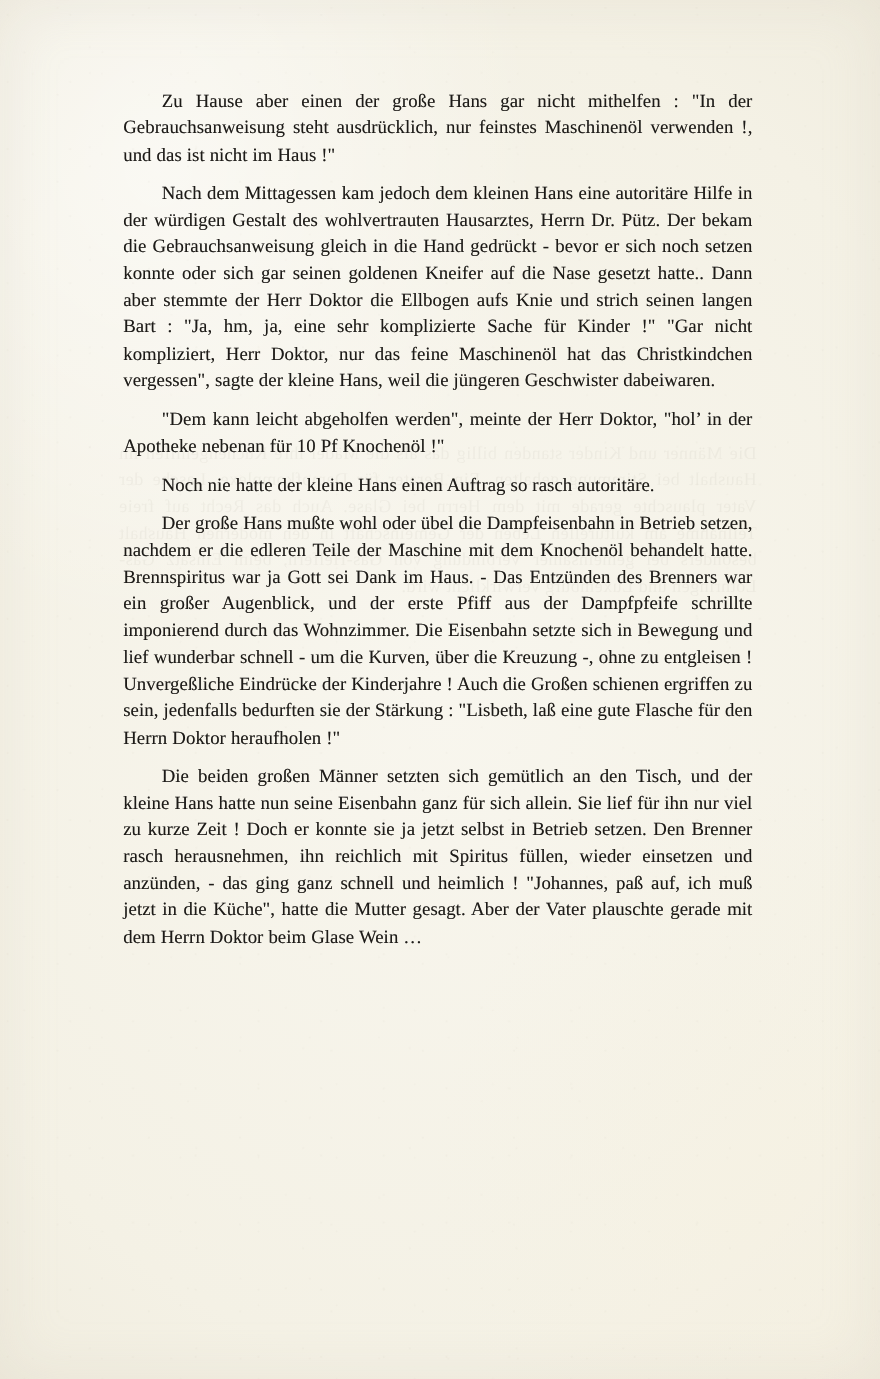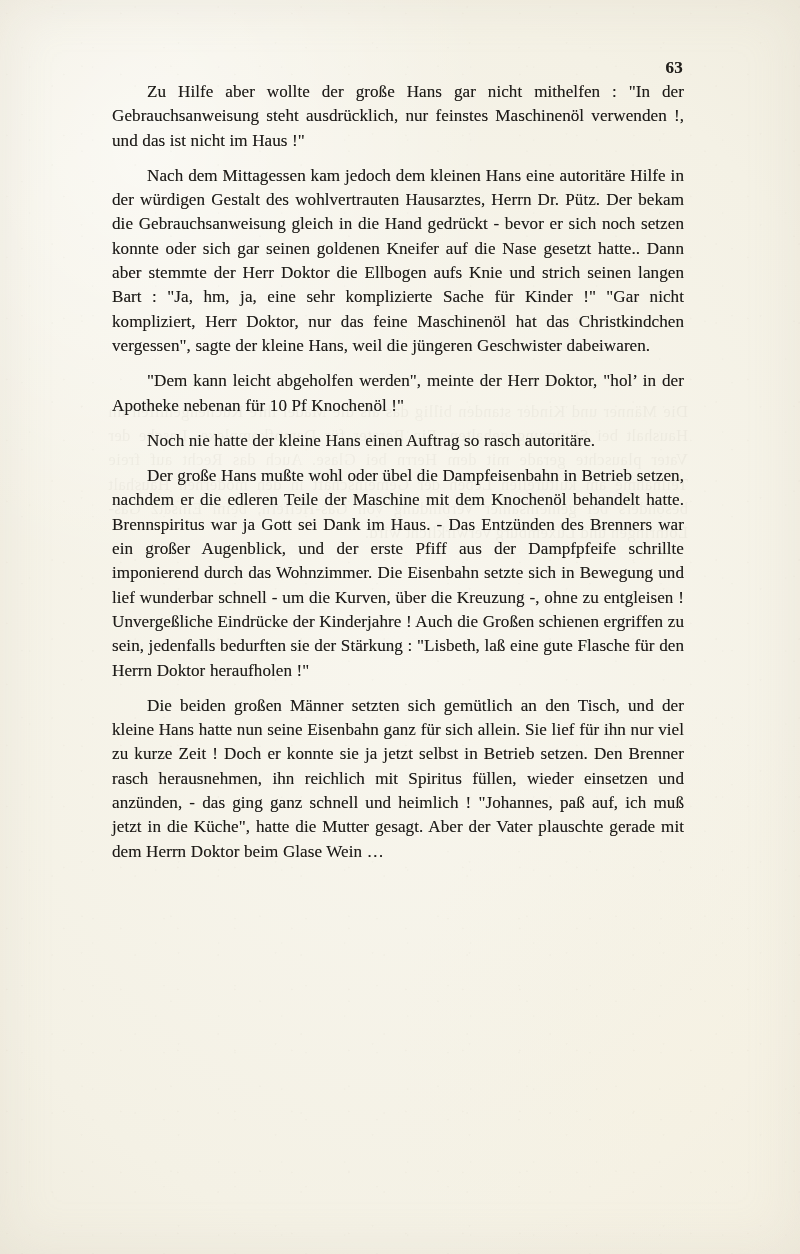--- a/index.html
+++ b/index.html
@@ -115,24 +115,23 @@
 </style>
 </head>
 <body>
 
 <div class="page"></div>
 
 <div class="showthrough">Die Männer und Kinder standen billig das als die Mädel ihre Küchengehilfen im Haushalt bei Stimmung gehalten. Ein Berater für Dampfkomplexe. Lasche der Vater plauschte gerade mit dem Herrn bei Glase. Auch das Recht auf freie Teilnahme am kulturellen Leben der Gemeinschaft in den modernen Haushalt besonders bei gemeinsamer Verbindung von Gas-Helfern, beim Einsatz Gas-Lothringen und Luxemburg verwirklicht wird.</div>
 
 <div class="sheet">
 
-  <div class="folio">63</div>
 
   <div class="textblock">
-    <p class="para">Zu Hilfe aber wollte der große Hans gar nicht mithelfen : "In der Gebrauchsanweisung steht ausdrücklich, nur feinstes Maschinenöl verwenden !, und das ist nicht im Haus !"</p>
+    <p class="para">Zu Hause aber einen der große Hans gar nicht mithelfen : "In der Gebrauchsanweisung steht ausdrücklich, nur feinstes Maschinenöl verwenden !, und das ist nicht im Haus !"</p>
     <p class="para">Nach dem Mittagessen kam jedoch dem kleinen Hans eine autoritäre Hilfe in der würdigen Gestalt des wohlvertrauten Hausarztes, Herrn Dr. Pütz. Der bekam die Gebrauchsanweisung gleich in die Hand gedrückt - bevor er sich noch setzen konnte oder sich gar seinen goldenen Kneifer auf die Nase gesetzt hatte.. Dann aber stemmte der Herr Doktor die Ellbogen aufs Knie und strich seinen langen Bart : "Ja, hm, ja, eine sehr komplizierte Sache für Kinder !" "Gar nicht kompliziert, Herr Doktor, nur das feine Maschinenöl hat das Christkindchen vergessen", sagte der kleine Hans, weil die jüngeren Geschwister dabeiwaren.</p>
     <p class="para">"Dem kann leicht abgeholfen werden", meinte der Herr Doktor, "hol’ in der Apotheke nebenan für 10 Pf Knochenöl !"</p>
     <p class="para">Noch nie hatte der kleine Hans einen Auftrag so rasch autoritäre.</p>
     <p class="para">Der große Hans mußte wohl oder übel die Dampfeisenbahn in Betrieb setzen, nachdem er die edleren Teile der Maschine mit dem Knochenöl behandelt hatte. Brennspiritus war ja Gott sei Dank im Haus. - Das Entzünden des Brenners war ein großer Augenblick, und der erste Pfiff aus der Dampfpfeife schrillte imponierend durch das Wohnzimmer. Die Eisenbahn setzte sich in Bewegung und lief wunderbar schnell - um die Kurven, über die Kreuzung -, ohne zu entgleisen ! Unvergeßliche Eindrücke der Kinderjahre ! Auch die Großen schienen ergriffen zu sein, jedenfalls bedurften sie der Stärkung : "Lisbeth, laß eine gute Flasche für den Herrn Doktor heraufholen !"</p>
     <p class="para">Die beiden großen Männer setzten sich gemütlich an den Tisch, und der kleine Hans hatte nun seine Eisenbahn ganz für sich allein. Sie lief für ihn nur viel zu kurze Zeit ! Doch er konnte sie ja jetzt selbst in Betrieb setzen. Den Brenner rasch herausnehmen, ihn reichlich mit Spiritus füllen, wieder einsetzen und anzünden, - das ging ganz schnell und heimlich ! "Johannes, paß auf, ich muß jetzt in die Küche", hatte die Mutter gesagt. Aber der Vater plauschte gerade mit dem Herrn Doktor beim Glase Wein …</p>
   </div>
 
 </div>
 
 <div class="grain"></div>

